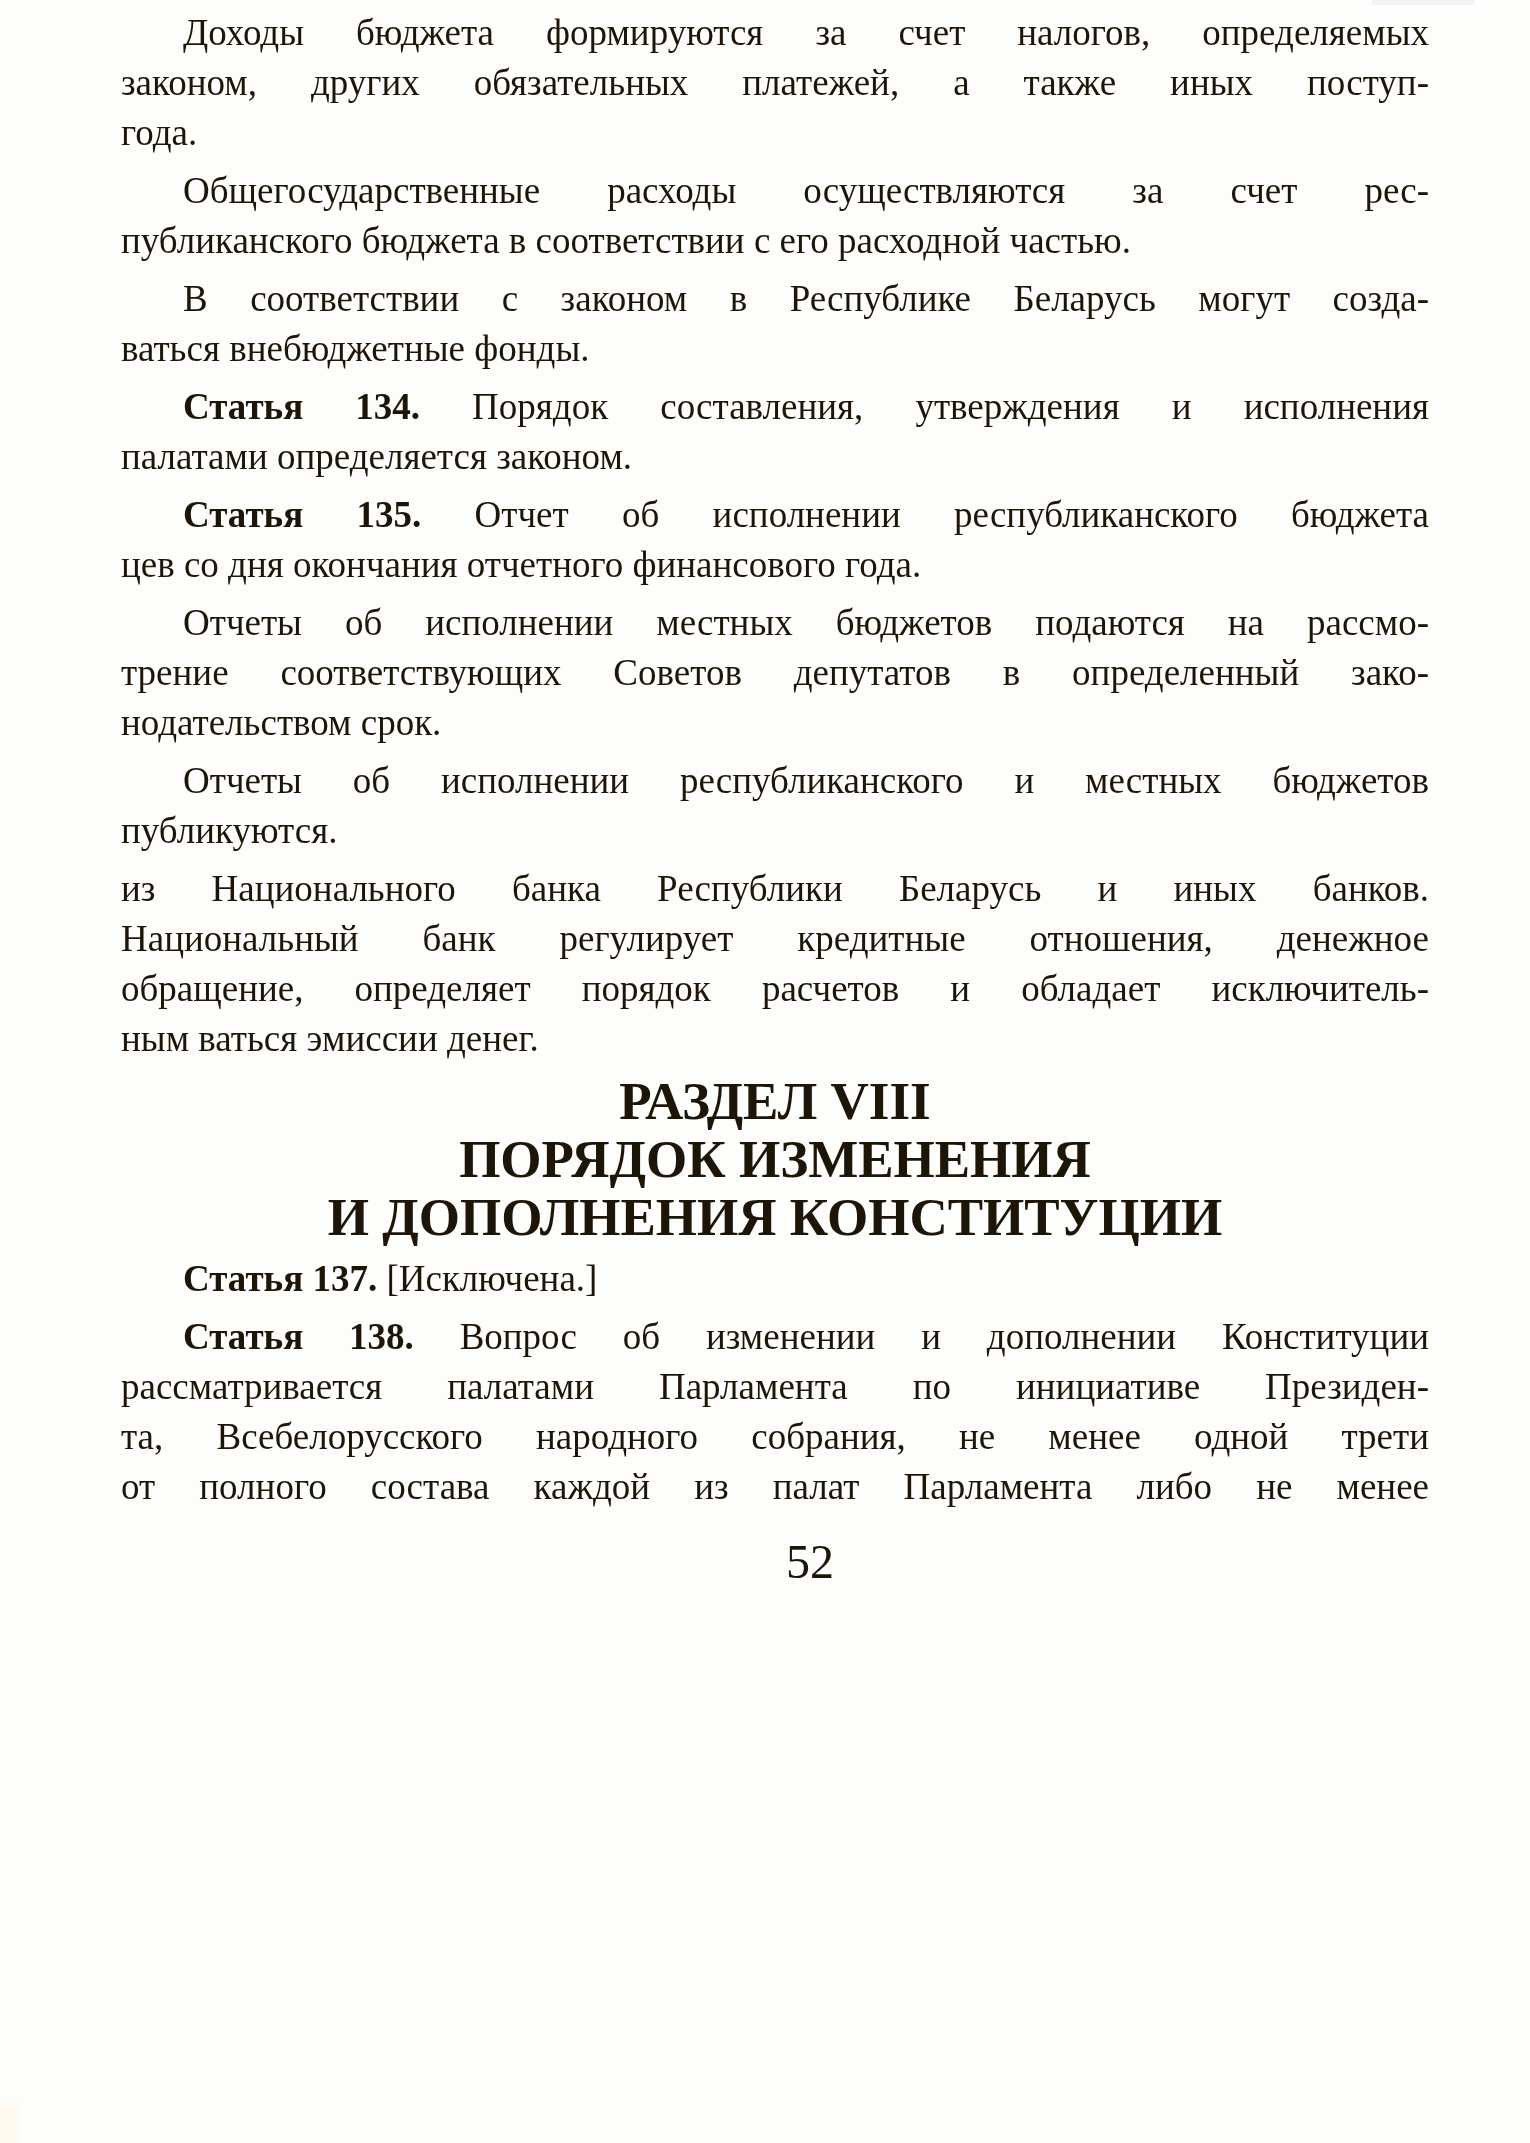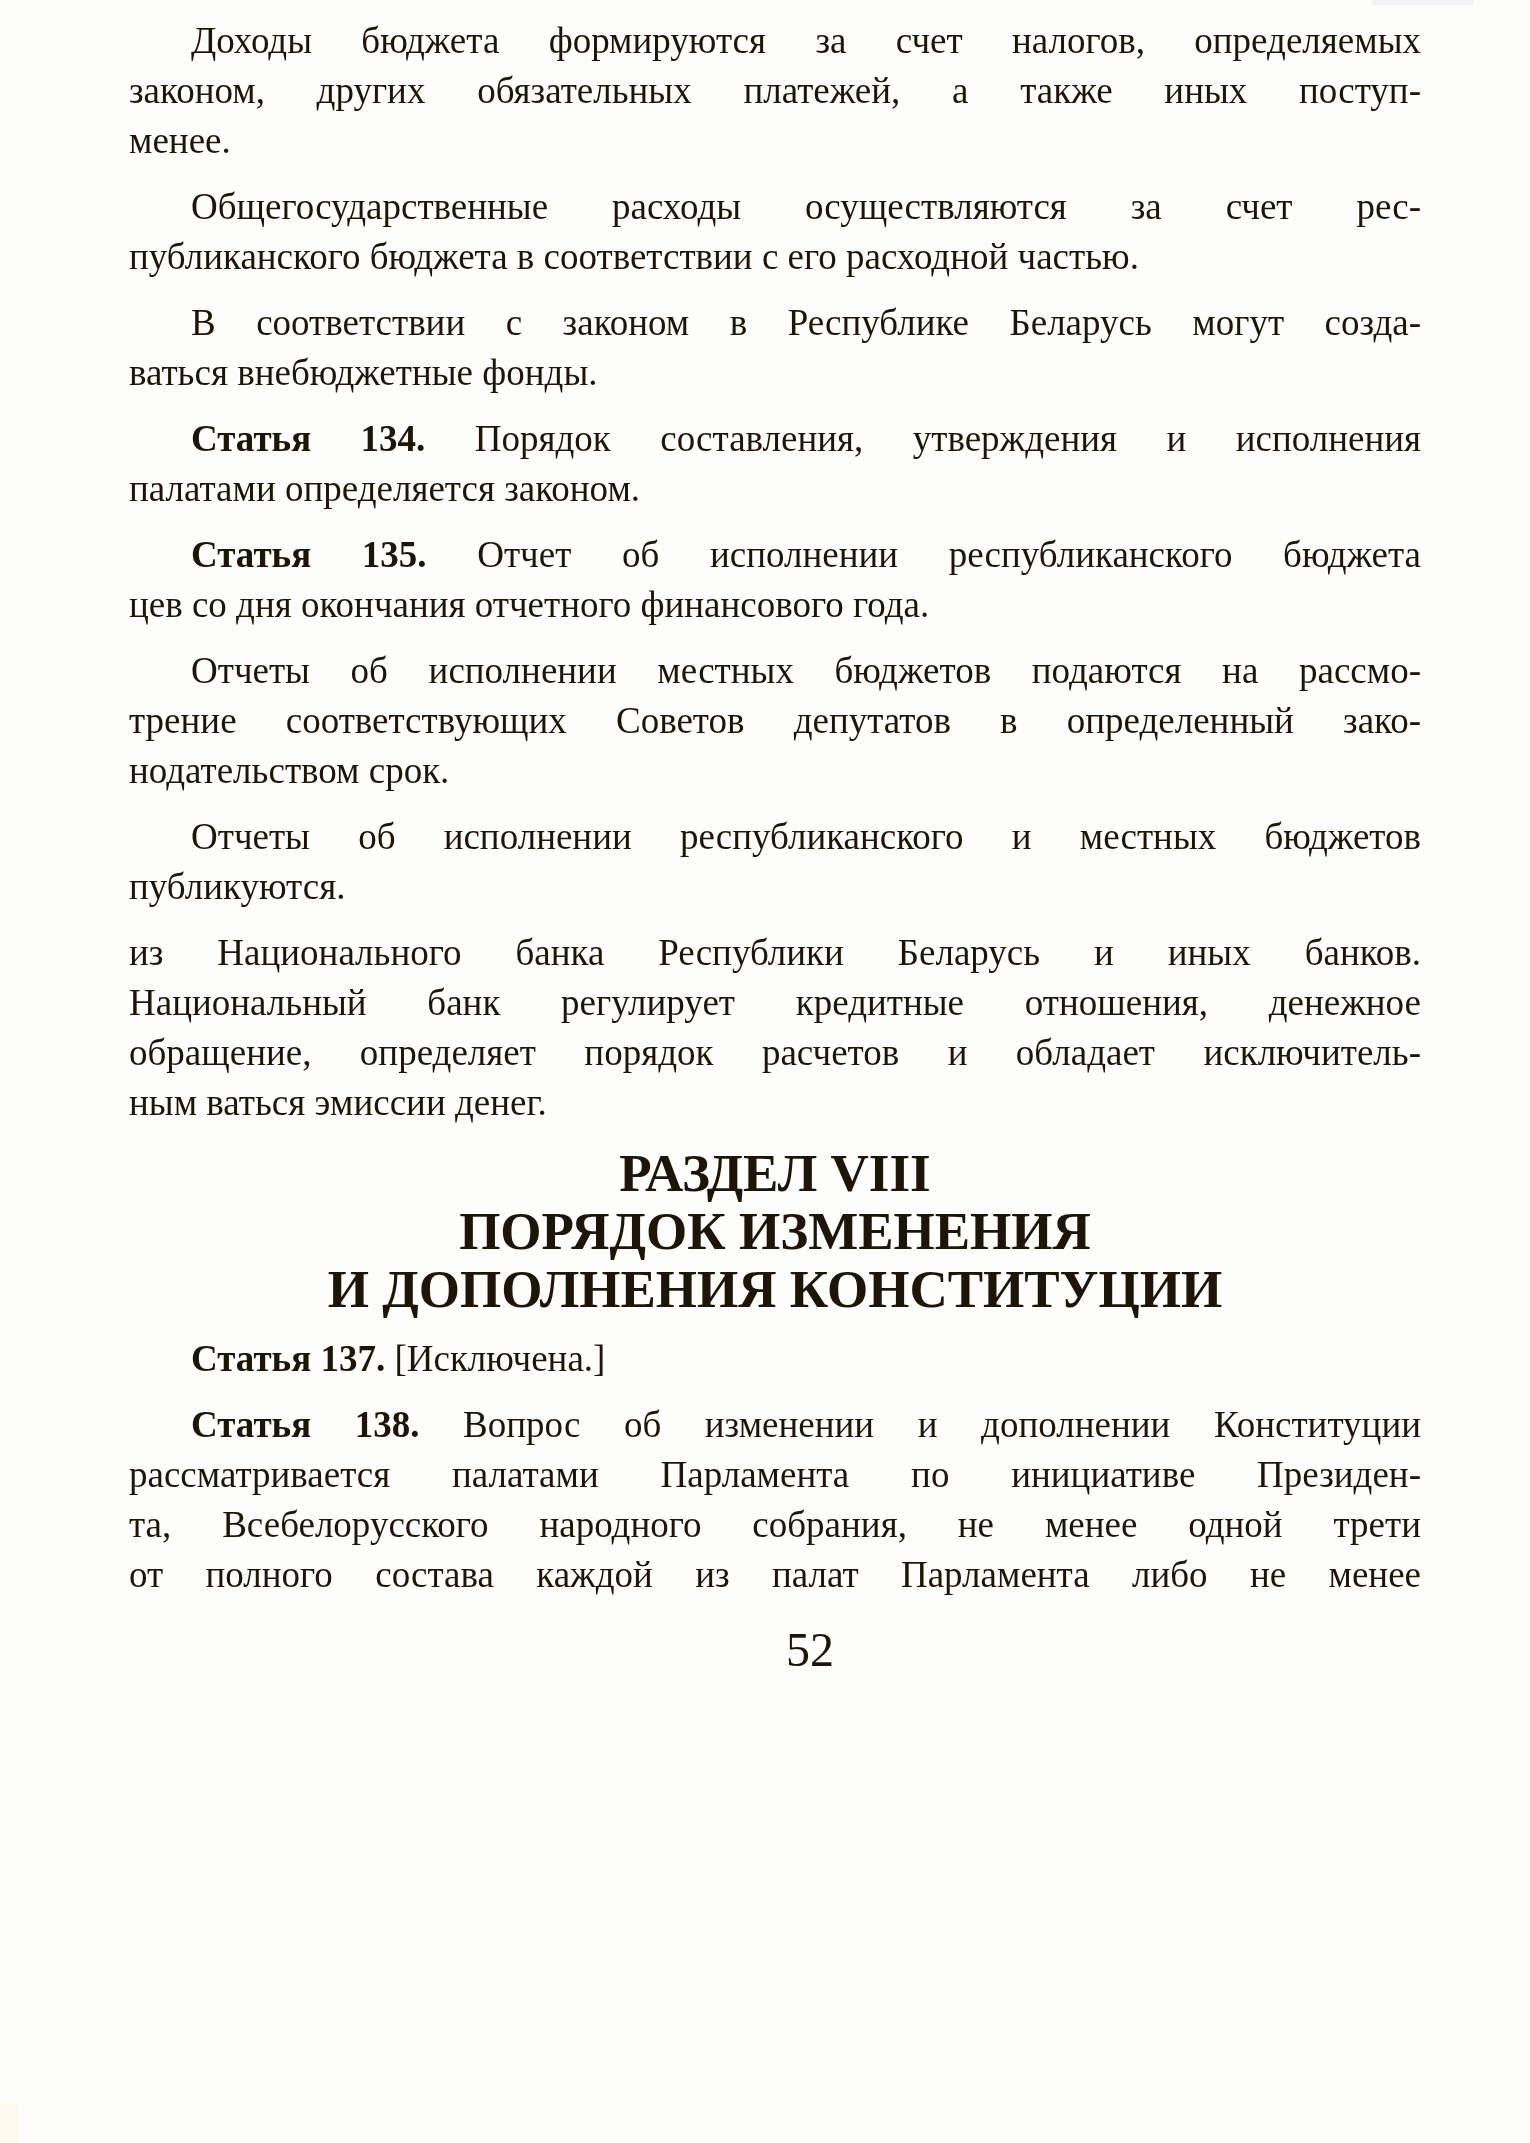--- a/index.html
+++ b/index.html
@@ -31,21 +31,21 @@
     height: 40px;
     background: #fffbf0;
   }
   .text-block {
     position: absolute;
     top: 0;
     left: 113px;
     width: 1324px;
   }
   p.para {
-    margin: 16px;
+    margin: 8px;
     padding: 0;
   }
   .line {
     display: block;
     font-size: 37px;
     line-height: 50px;
     white-space: normal;
   }
   .j {
     text-align: justify;
@@ -86,21 +86,21 @@
 <body>
 
 <div class="scan-artifact-tr"></div>
 <div class="scan-artifact-bl"></div>
 
 <main class="text-block">
 
   <p class="para mt-first">
     <span class="line j ind">Доходы бюджета формируются за счет налогов, определяемых</span>
     <span class="line j">законом, других обязательных платежей, а также иных поступ-</span>
-    <span class="line">менее.</span>
+    <span class="line">года.</span>
   </p>
 
   <p class="para">
     <span class="line j ind">Общегосударственные расходы осуществляются за счет рес-</span>
     <span class="line">публиканского бюджета в соответствии с его расходной частью.</span>
   </p>
 
   <p class="para">
     <span class="line j ind">В соответствии с законом в Республике Беларусь могут созда-</span>
     <span class="line">ваться внебюджетные фонды.</span>

